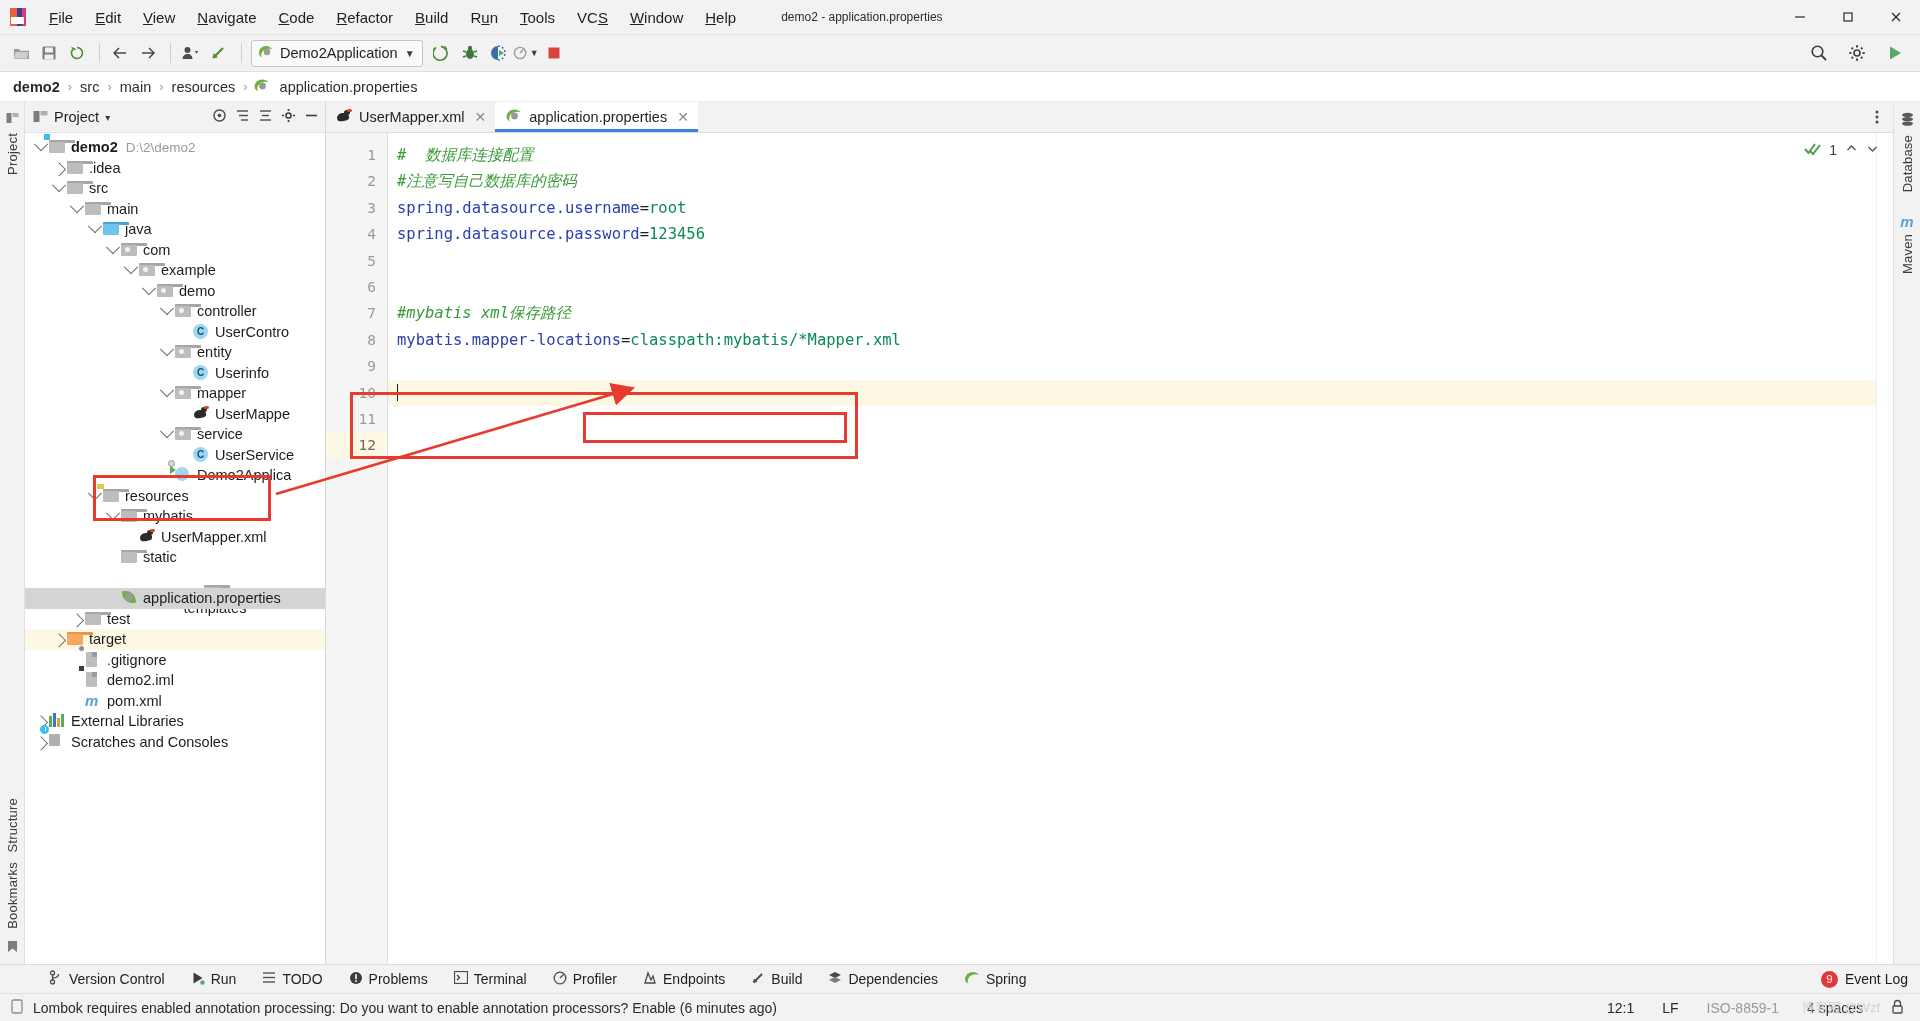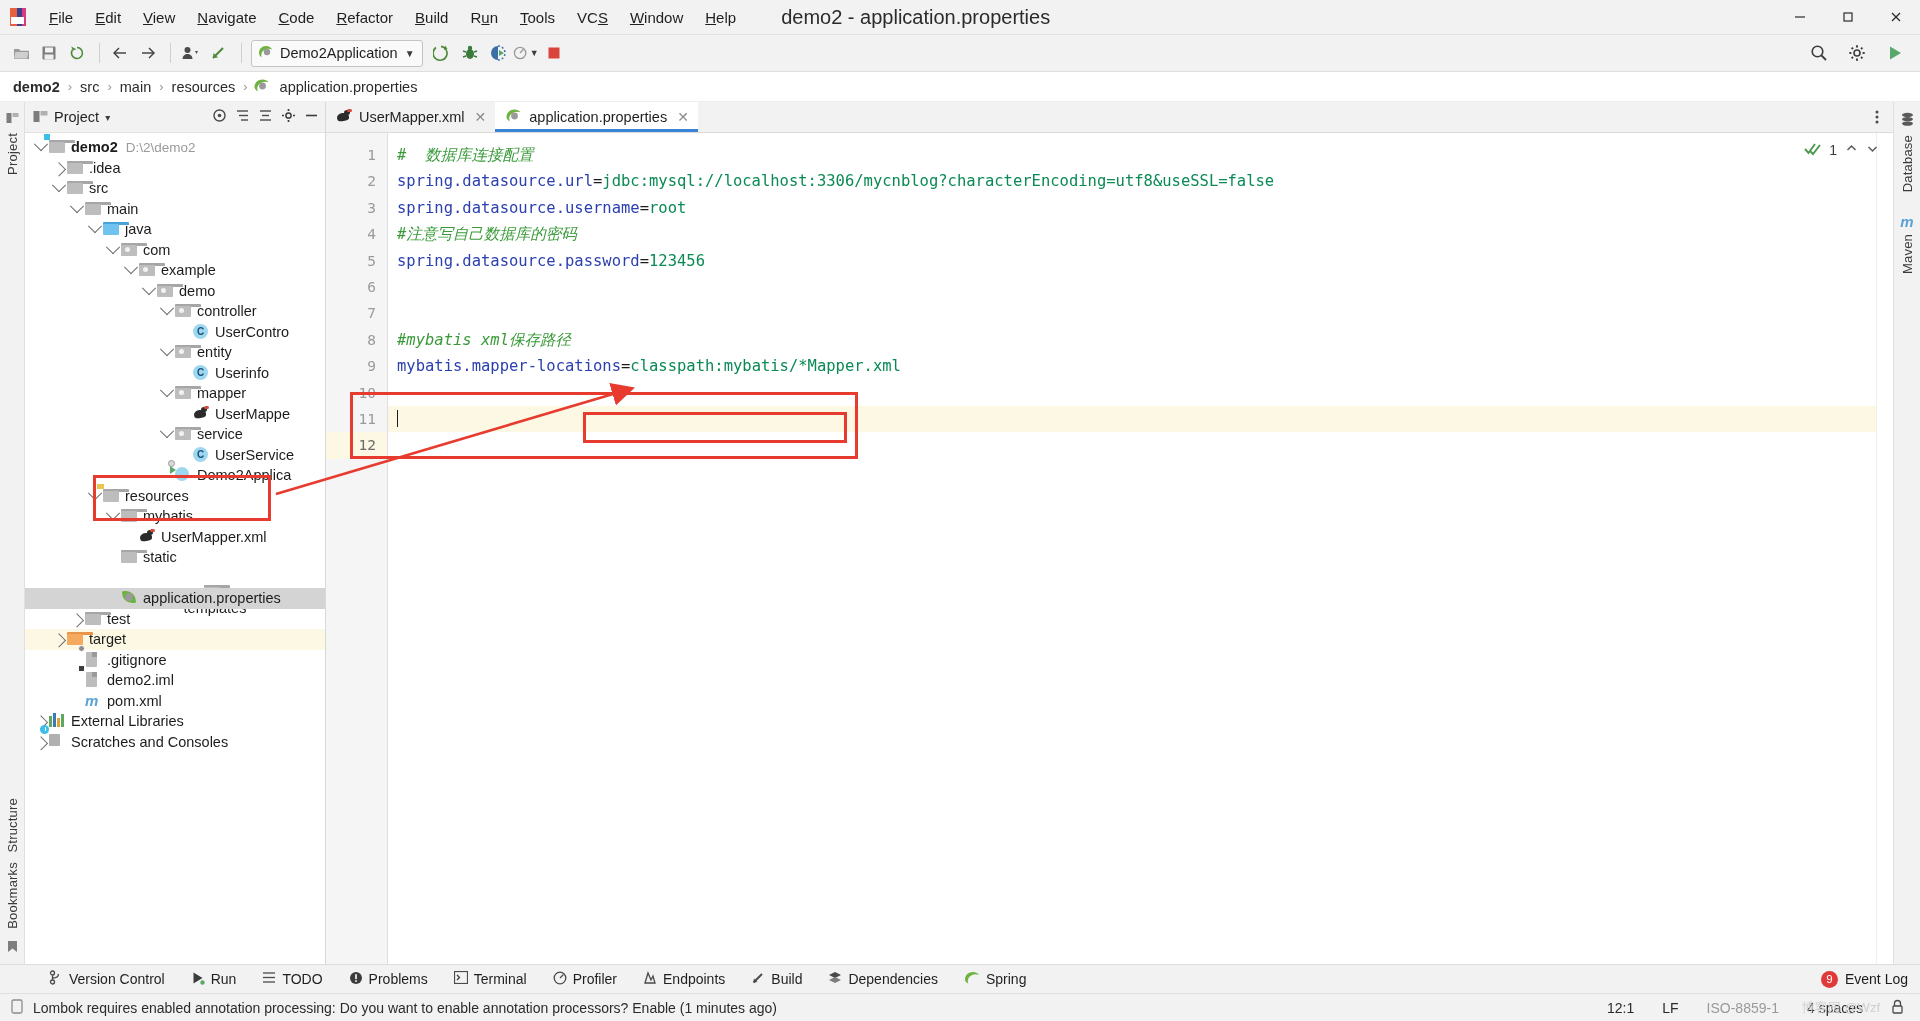--- a/index.html
+++ b/index.html
@@ -27,21 +27,21 @@
   .app-icon .k1 { position:absolute; left:2px; top:1px; width:7px; height:18px; background:#e8603c; }
   .app-icon .k2 { position:absolute; left:9px; top:1px; width:5px; height:18px; background:#3b3f8f; }
   .app-icon .k3 { position:absolute; left:14px; top:1px; width:4px; height:18px; background:#d83b7d; }
   .app-icon .kw { position:absolute; left:3px; top:10px; width:13px; height:7px; background:#fff; }
   .menubar { display: flex; align-items: flex-end; gap: 0px; }
   .menu-item {
     padding: 4px 11px; font-size: 15px; color: #1f1f1f; cursor: default; white-space: nowrap;
   }
   .menu-item .u { text-decoration: underline; }
   .win-title {
-    margin-left: 34px; font-size: 20px; color: #2b2b2b; white-space: nowrap;
+    margin-left: 34px; font-size: 12px; color: #2b2b2b; white-space: nowrap;
   }
   .win-controls { position: absolute; right: 0; top: 0; height: 34px; display: flex; align-items: center; }
   .win-btn { width: 48px; height: 34px; display: flex; align-items: center; justify-content: center; }
   .win-btn svg { display:block; }
 
   
   .toolbar {
     height: 36px; min-height: 36px; background: #f2f2f2;
     border-bottom: 1px solid #dedede;
     display: flex; align-items: center; padding: 0 8px; position: relative;
@@ -706,23 +706,22 @@
             <div class="gline">6</div>
             <div class="gline">7</div>
             <div class="gline">8</div>
             <div class="gline">9</div>
             <div class="gline">10</div>
             <div class="gline">11</div>
             <div class="gline cur">12</div>
           </div>
         <div class="code" id="code">
             <div class="cline"><span class="c-comment">#  数据库连接配置</span></div>
-            <div class="cline"><span class="c-key">spring.datasource.url</span><span class="c-sep">=</span><span class="c-val">jdbc:mysql://localhost:3306/mycnblog?characterEncoding=utf8&amp;useSSL=false</span></div>
+            <div class="cline"><span class="c-comment">#注意写自己数据库的密码</span></div>
             <div class="cline"><span class="c-key">spring.datasource.username</span><span class="c-sep">=</span><span class="c-val">root</span></div>
-            <div class="cline"><span class="c-comment">#注意写自己数据库的密码</span></div>
             <div class="cline"><span class="c-key">spring.datasource.password</span><span class="c-sep">=</span><span class="c-num">123456</span></div>
             <div class="cline">&nbsp;</div>
             <div class="cline">&nbsp;</div>
             <div class="cline"><span class="c-comment">#mybatis xml保存路径</span></div>
             <div class="cline"><span class="c-key">mybatis.mapper-locations</span><span class="c-sep">=</span><span class="c-val">classpath:mybatis/*Mapper.xml</span></div>
             <div class="cline">&nbsp;</div>
             <div class="cline cur"><span class="caret"></span></div>
           </div>
         <div class="right-scroll-col"></div>
         <div class="insp-widget">
@@ -846,21 +845,21 @@
       <span style="font-size:14px;">Event Log</span>
     </div>
   </div>
 
   <div class="statusbar">
     <span>
       <svg width="14" height="15" viewBox="0 0 14 15">
           <rect x="2" y="1" width="10" height="13" rx="1.5" fill="none" stroke="#8c8c8c" stroke-width="1.3"></rect>
         </svg>
     </span>
-    <span>Lombok requires enabled annotation processing: Do you want to enable annotation processors? Enable (1 minutes ago)</span>
+    <span>Lombok requires enabled annotation processing: Do you want to enable annotation processors? Enable (6 minutes ago)</span>
     <div class="status-right">
       <span>12:1</span>
       <span>LF</span>
       <span class="st-dim">ISO-8859-1</span>
       <span>4 spaces</span>
       <span>
         <svg width="13" height="15" viewBox="0 0 13 15">
             <path d="M3.5 7V4.5a3 3 0 0 1 6 0V7" fill="none" stroke="#4a4a4a" stroke-width="1.3"></path>
             <rect x="2" y="7" width="9" height="7" rx="1" fill="none" stroke="#4a4a4a" stroke-width="1.3"></rect>
           </svg>

